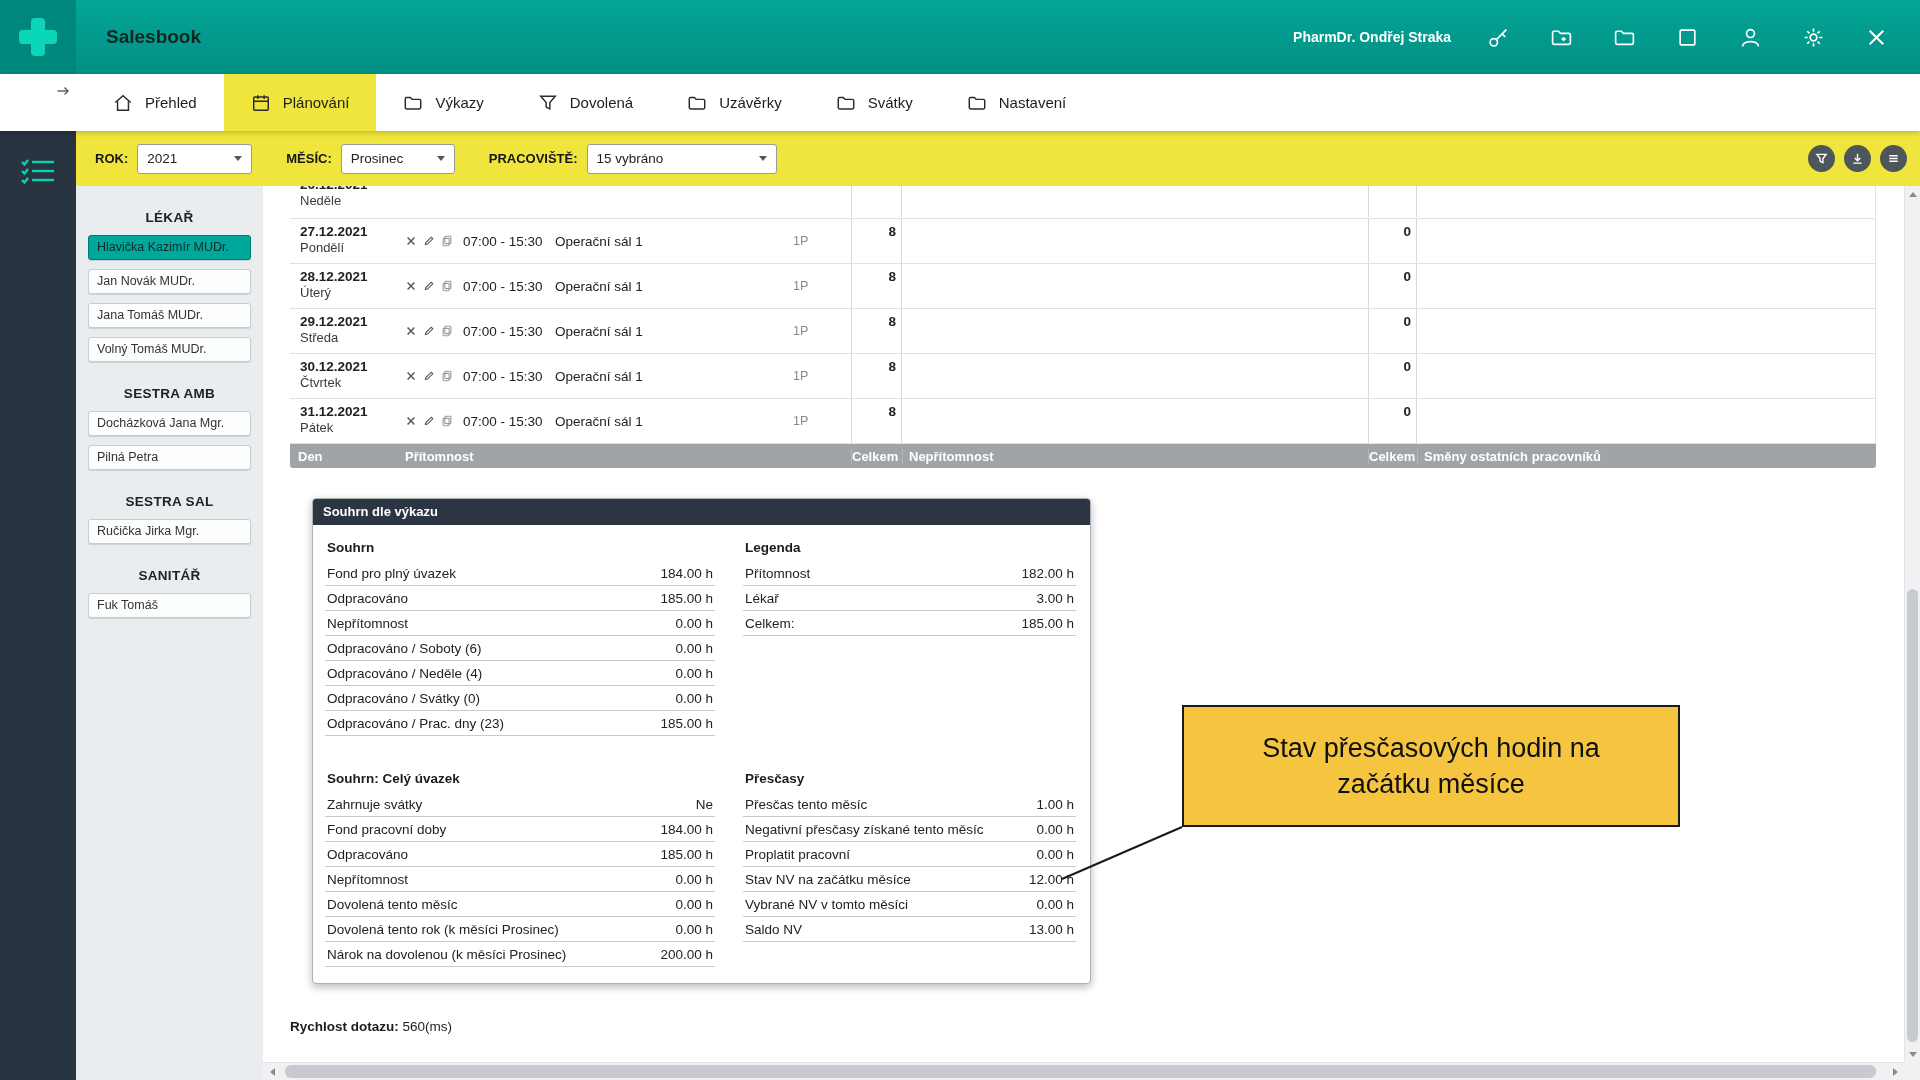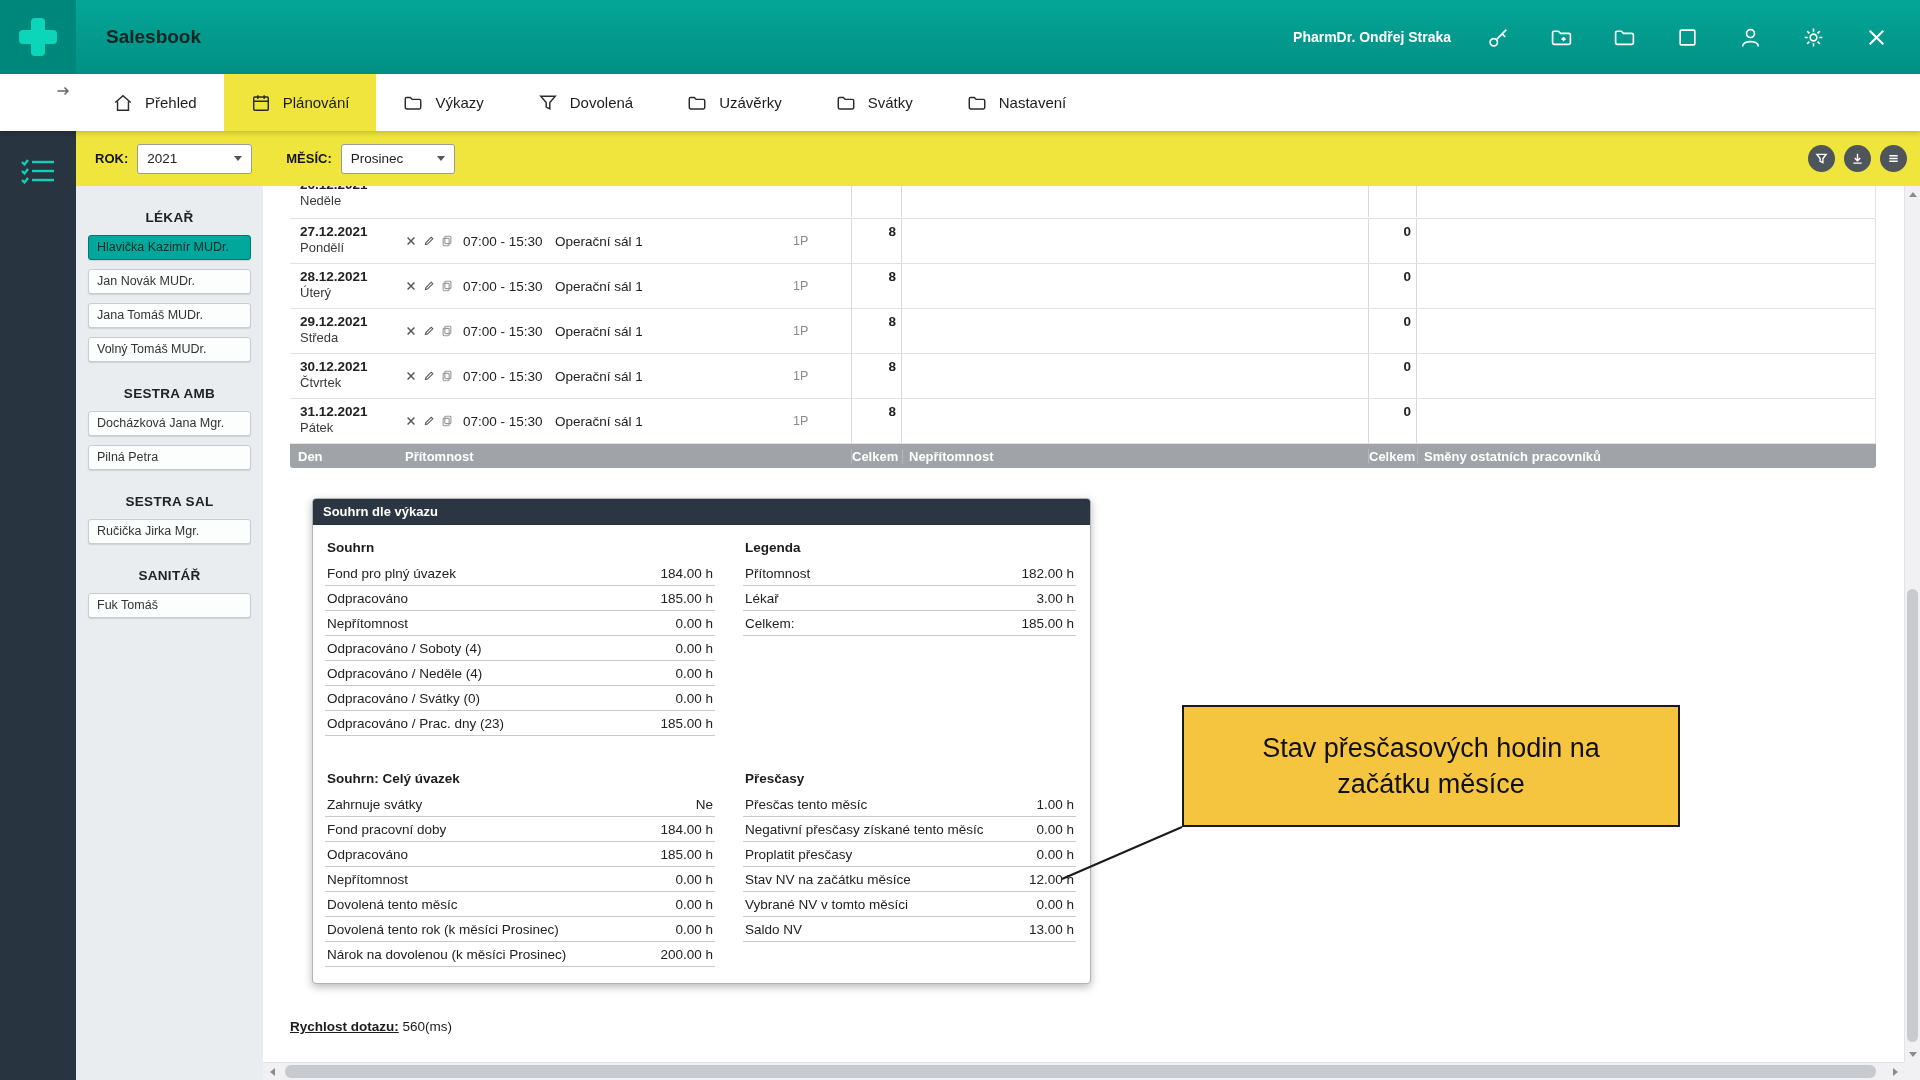--- a/index.html
+++ b/index.html
@@ -99,21 +99,21 @@
   .sec.lower { margin-top:28px; }
 
   
   .callout { position:absolute; left:919px; top:519px; width:498px; height:122px; background:#F5C540;
     border:2px solid #1a1a1a; display:flex; align-items:center; justify-content:center; text-align:center;
     font-size:27px; line-height:1.35; color:#101010; padding:0 34px; z-index:2; }
   .connector { position:absolute; left:795px; top:637px; z-index:2; }
 
   
   .status { position:absolute; left:27px; top:833px; font-size:13.5px; color:#1c1c1c; }
-  .status b { font-weight:bold;text-decoration:underline; }
+  .status b { font-weight:bold; }
 
   
   .vscroll { position:absolute; right:0; top:186px; bottom:18px; width:16px; background:#F1F1F4; border-left:1px solid #E3E3E6; }
   .hscroll { position:absolute; left:263px; right:16px; bottom:0; height:18px; background:#F1F1F4; border-top:1px solid #E3E3E6; display:flex; }
   .scroll-corner { position:absolute; right:0; bottom:0; width:16px; height:18px; background:#F1F1F4; }
   .sb-btn { width:16px; height:16px; display:flex; align-items:center; justify-content:center; cursor:pointer; }
   .hscroll .sb-btn { width:18px; height:18px; }
   .sb-btn.bottom { position:absolute; bottom:0; left:0; }
   .vthumb { position:absolute; left:2px; right:2px; top:46%; bottom:20px; background:#C7CBCF; border-radius:6px; }
   .hthumb { position:absolute; top:2px; bottom:2px; left:22px; right:28px; background:#C7CBCF; border-radius:6px; }
@@ -264,20 +264,27 @@
         <span class="caret"></span>
       </div>
     </div>
     <div class="f-group">
       <span class="f-label">MĚSÍC:</span>
       <div class="f-select w-month">
         <span>Prosinec</span>
         <span class="caret"></span>
       </div>
     </div>
+    <div class="f-group">
+      <span class="f-label">PRACOVIŠTĚ:</span>
+      <div class="f-select w-work">
+        <span>15 vybráno</span>
+        <span class="caret"></span>
+      </div>
+    </div>
     <div class="f-actions">
       <div class="f-circle">
         <svg width="13" height="13" viewBox="0 0 14 14" fill="none" stroke="currentColor" stroke-width="1.5">
             <path d="M2 2.5 H12 L8.5 7 V11.5 L5.5 10 V7 Z"></path>
           </svg>
       </div>
       <div class="f-circle">
         <svg width="13" height="13" viewBox="0 0 14 14" fill="none" stroke="currentColor" stroke-width="1.5">
             <path d="M7 2 V9 M4 6.5 L7 9.5 L10 6.5 M2.5 12 H11.5"></path>
           </svg>
@@ -510,21 +517,21 @@
             </div>
           <div class="srow">
               <span class="lbl">Odpracováno</span>
               <span class="val">185.00 h</span>
             </div>
           <div class="srow">
               <span class="lbl">Nepřítomnost</span>
               <span class="val">0.00 h</span>
             </div>
           <div class="srow">
-              <span class="lbl">Odpracováno / Soboty (4)</span>
+              <span class="lbl">Odpracováno / Soboty (6)</span>
               <span class="val">0.00 h</span>
             </div>
           <div class="srow">
               <span class="lbl">Odpracováno / Neděle (4)</span>
               <span class="val">0.00 h</span>
             </div>
           <div class="srow">
               <span class="lbl">Odpracováno / Svátky (0)</span>
               <span class="val">0.00 h</span>
             </div>
@@ -583,21 +590,21 @@
           <div class="sec-title">Přesčasy</div>
           <div class="srow">
               <span class="lbl">Přesčas tento měsíc</span>
               <span class="val">1.00 h</span>
             </div>
           <div class="srow">
               <span class="lbl">Negativní přesčasy získané tento měsíc</span>
               <span class="val">0.00 h</span>
             </div>
           <div class="srow">
-              <span class="lbl">Proplatit přesčasy</span>
+              <span class="lbl">Proplatit pracovní</span>
               <span class="val">0.00 h</span>
             </div>
           <div class="srow">
               <span class="lbl">Stav NV na začátku měsíce</span>
               <span class="val">12.00 h</span>
             </div>
           <div class="srow">
               <span class="lbl">Vybrané NV v tomto měsíci</span>
               <span class="val">0.00 h</span>
             </div>

